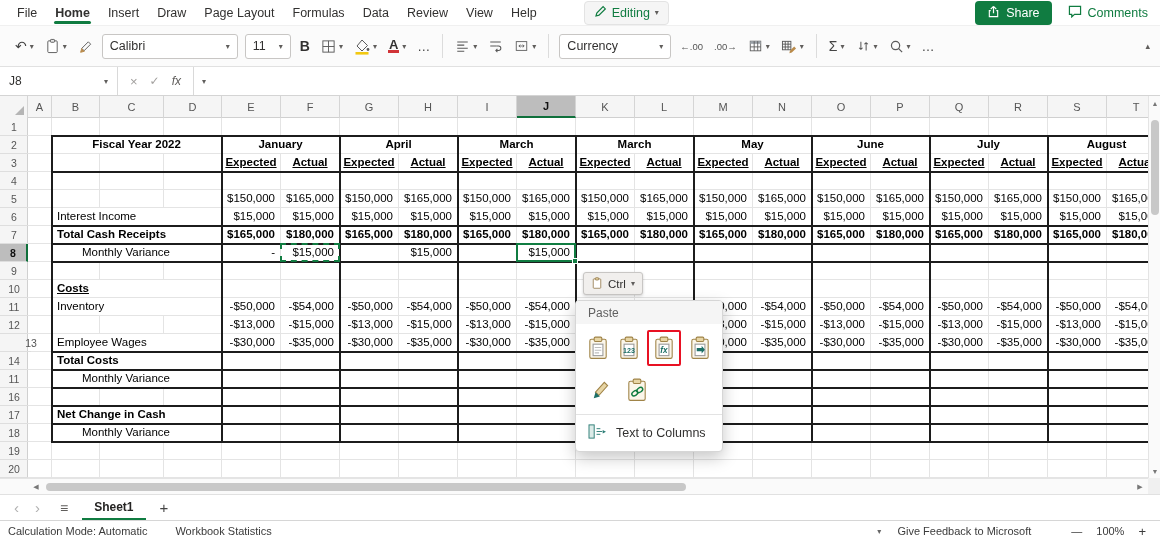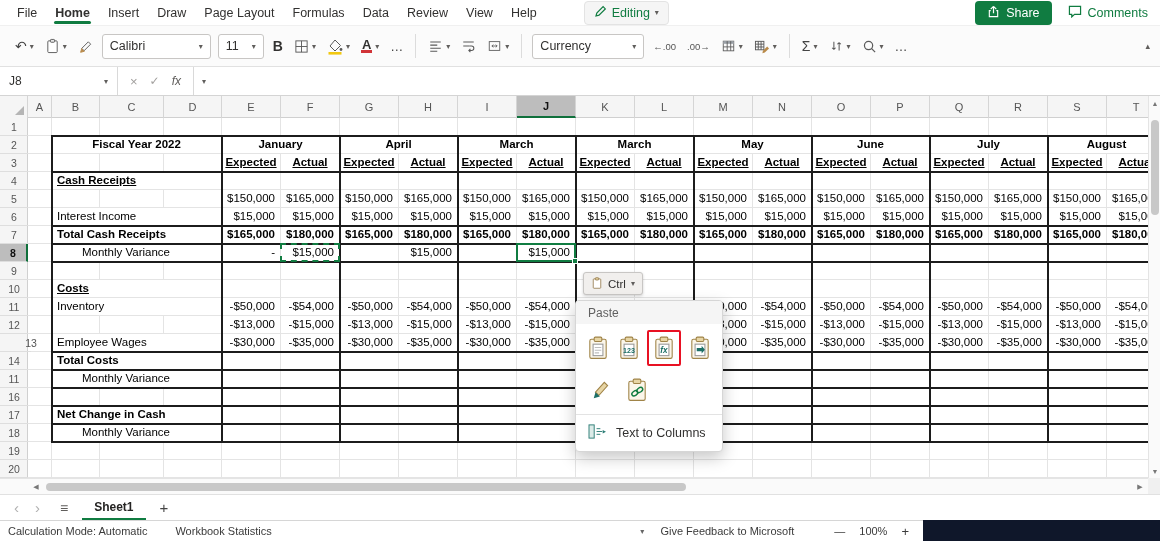--- a/index.html
+++ b/index.html
@@ -86,21 +86,21 @@
   .hcorner { position:absolute; left:1148px; top:478px; width:12px; height:16px; background:#f0f0f0; }
 
   
   .sheetbar { position:absolute; left:0; top:494px; width:1160px; height:26px; display:flex; align-items:center; background:#fff; border-top:1px solid #e1e1e1; padding-left:8px; gap:4px; }
   .snav { color:#b0b0b0; font-size:15px; padding:0 6px; cursor:pointer; }
   .allsheets { color:#605e5c; font-size:14px; padding:0 10px; cursor:pointer; }
   .stab { height:100%; display:flex; align-items:center; padding:0 12px; font-size:12px; color:#252423; font-weight:600; border-bottom:2px solid #107C41; cursor:pointer; }
   .addsheet { color:#444; font-size:15px; padding:0 10px; cursor:pointer; }
 
   
-  .statusbar { position:absolute; left:0; top:520px; width:923px; height:21px; display:flex; align-items:center; background:#fff; border-top:1px solid #d6d6d6; font-size:11px; color:#3b3b3b; padding:0 14px 0 8px; }
+  .statusbar { position:absolute; left:0; top:520px; width:1160px; height:21px; display:flex; align-items:center; background:#fff; border-top:1px solid #d6d6d6; font-size:11px; color:#3b3b3b; padding:0 14px 0 8px; }
   .sb-item { cursor:pointer; white-space:nowrap; }
   .sb-gap { margin-left:28px; }
   .sb-chev { margin-left:auto; color:#666; font-size:8px; cursor:pointer; }
   .sb-feedback { margin-left:16px; cursor:pointer; }
   .zoom { display:flex; align-items:center; gap:14px; margin-left:40px; }
   .zoom span { cursor:pointer; }
 </style>
 </head>
 <body>
 
@@ -156,21 +156,21 @@
       <span class="ddv">▾</span>
     </button>
     <button class="tb">
       <span>
           <svg width="15" height="15" viewBox="0 0 16 16">
             <path d="M4 10 L11 3 l2.5 2.5 L6.5 12.5 z" fill="none" stroke="#5a5a5a"></path>
             <path d="M4 10 l-1.2 4.2 L7 13" fill="#b98a49" stroke="#b98a49"></path>
           </svg>
         </span>
     </button>
-    <div class="combo" style="width:109px;">
+    <div class="combo" style="width:136px;">
         <span>Calibri</span>
         <span class="ddv">▾</span>
       </div>
     <div class="combo" style="width:46px;">
         <span>11</span>
         <span class="ddv">▾</span>
       </div>
     <button class="tb">
         <span class="boldb">B</span>
       </button>
@@ -338,21 +338,20 @@
         <div class="cell c b u" style="left: 753px; top: 36px; width: 58px;">Actual</div>
         <div class="cell c b" style="left: 812px; top: 18px; width: 117px;">June</div>
         <div class="cell c b u" style="left: 812px; top: 36px; width: 58px;">Expected</div>
         <div class="cell c b u" style="left: 871px; top: 36px; width: 58px;">Actual</div>
         <div class="cell c b" style="left: 930px; top: 18px; width: 117px;">July</div>
         <div class="cell c b u" style="left: 930px; top: 36px; width: 58px;">Expected</div>
         <div class="cell c b u" style="left: 989px; top: 36px; width: 58px;">Actual</div>
         <div class="cell c b" style="left: 1048px; top: 18px; width: 117px;">August</div>
         <div class="cell c b u" style="left: 1048px; top: 36px; width: 58px;">Expected</div>
         <div class="cell c b u" style="left: 1107px; top: 36px; width: 58px;">Actual</div>
-        <div class="cell lbl b u" style="left: 52px; top: 54px; width: 169px;">Cash Receipts</div>
         <div class="cell num" style="left: 222px; top: 72px; width: 58px;">$150,000</div>
         <div class="cell num" style="left: 281px; top: 72px; width: 58px;">$165,000</div>
         <div class="cell num" style="left: 340px; top: 72px; width: 58px;">$150,000</div>
         <div class="cell num" style="left: 399px; top: 72px; width: 58px;">$165,000</div>
         <div class="cell num" style="left: 458px; top: 72px; width: 58px;">$150,000</div>
         <div class="cell num" style="left: 517px; top: 72px; width: 58px;">$165,000</div>
         <div class="cell num" style="left: 576px; top: 72px; width: 58px;">$150,000</div>
         <div class="cell num" style="left: 635px; top: 72px; width: 58px;">$165,000</div>
         <div class="cell num" style="left: 694px; top: 72px; width: 58px;">$150,000</div>
         <div class="cell num" style="left: 753px; top: 72px; width: 58px;">$165,000</div>

